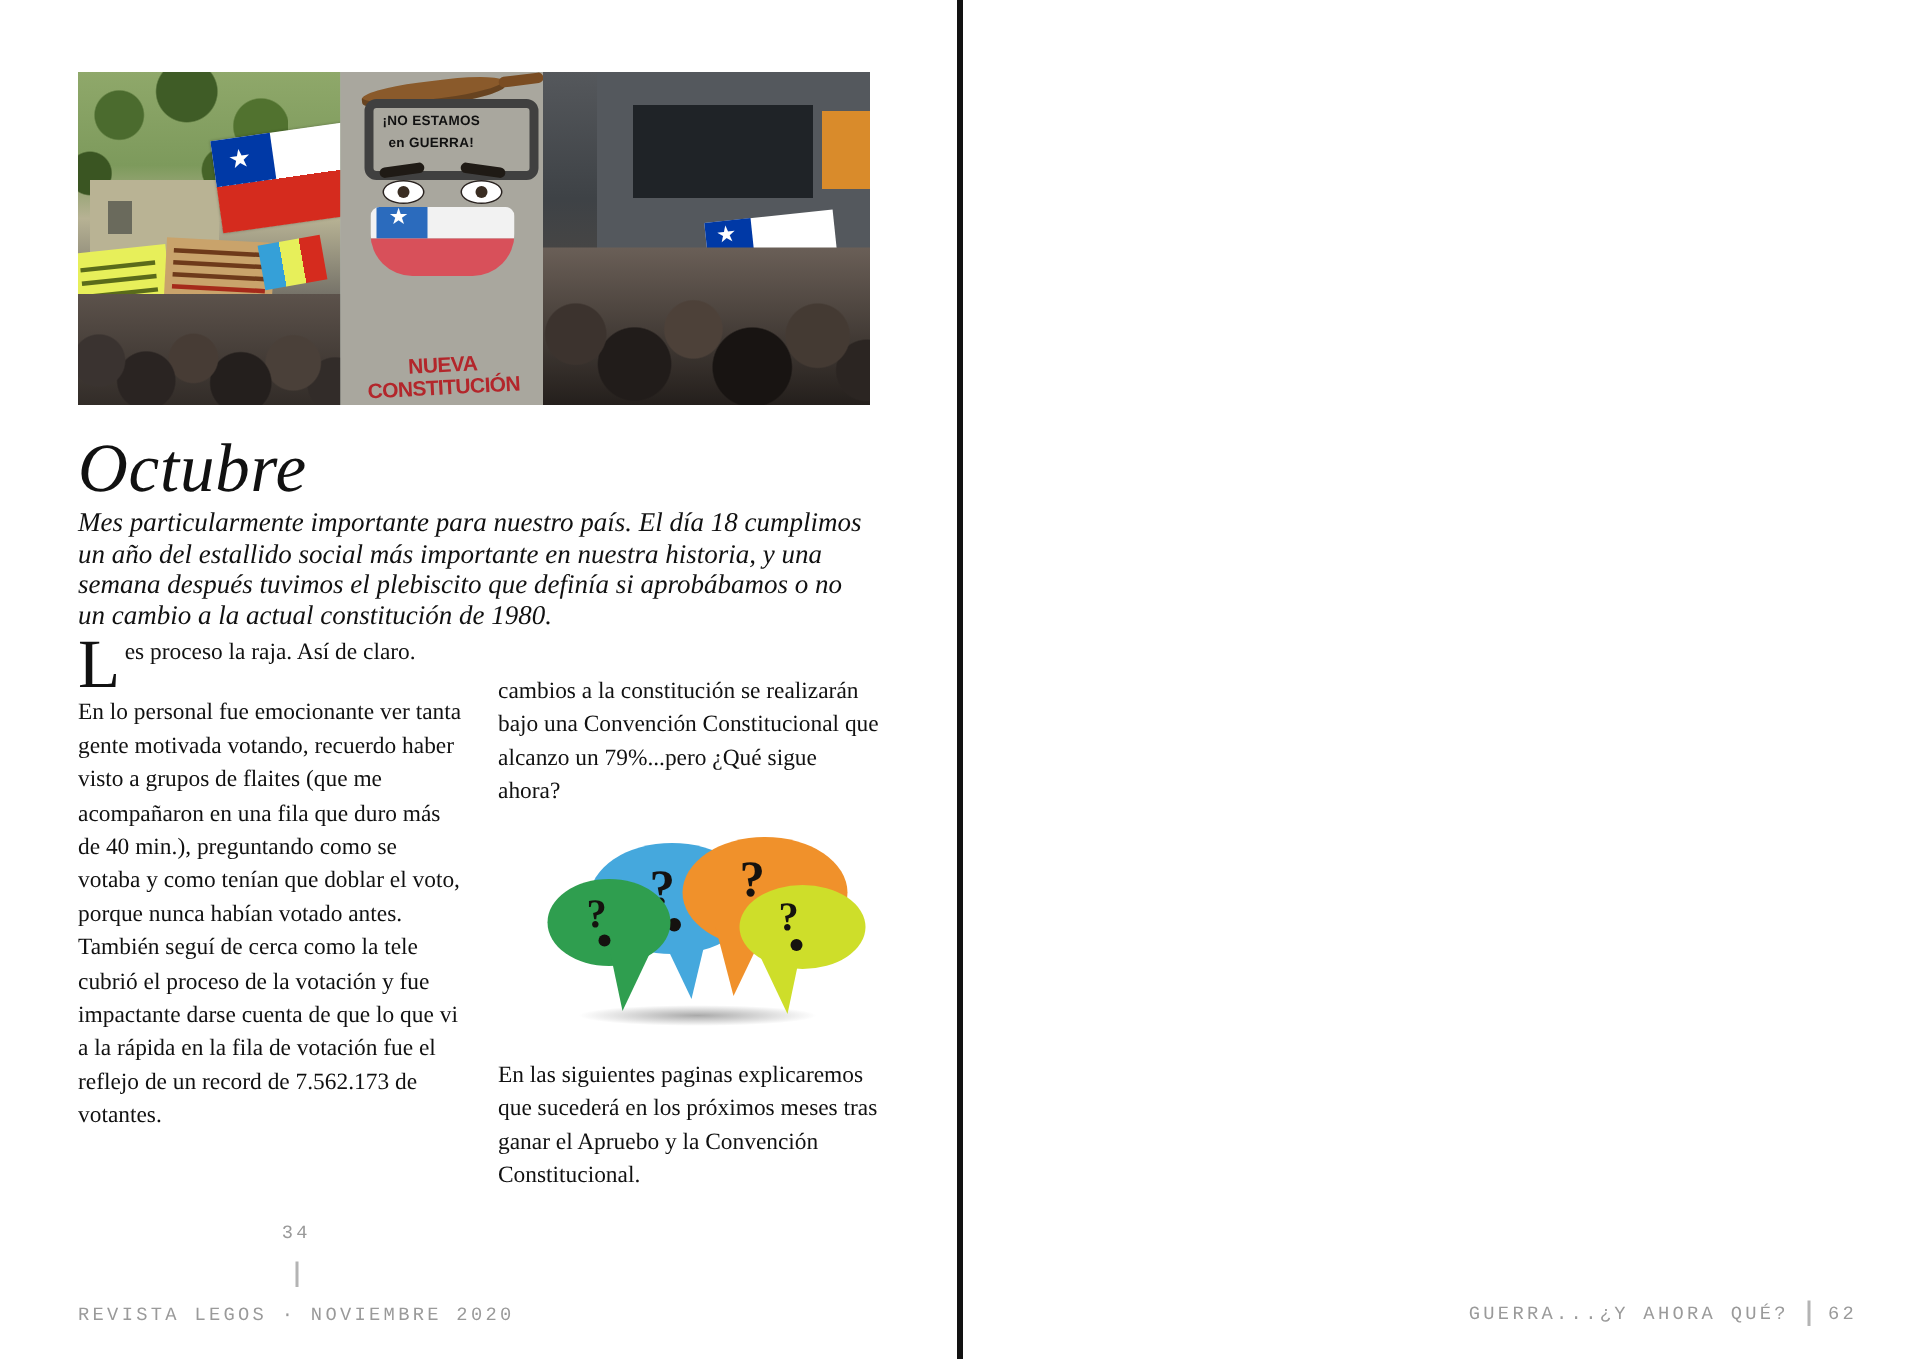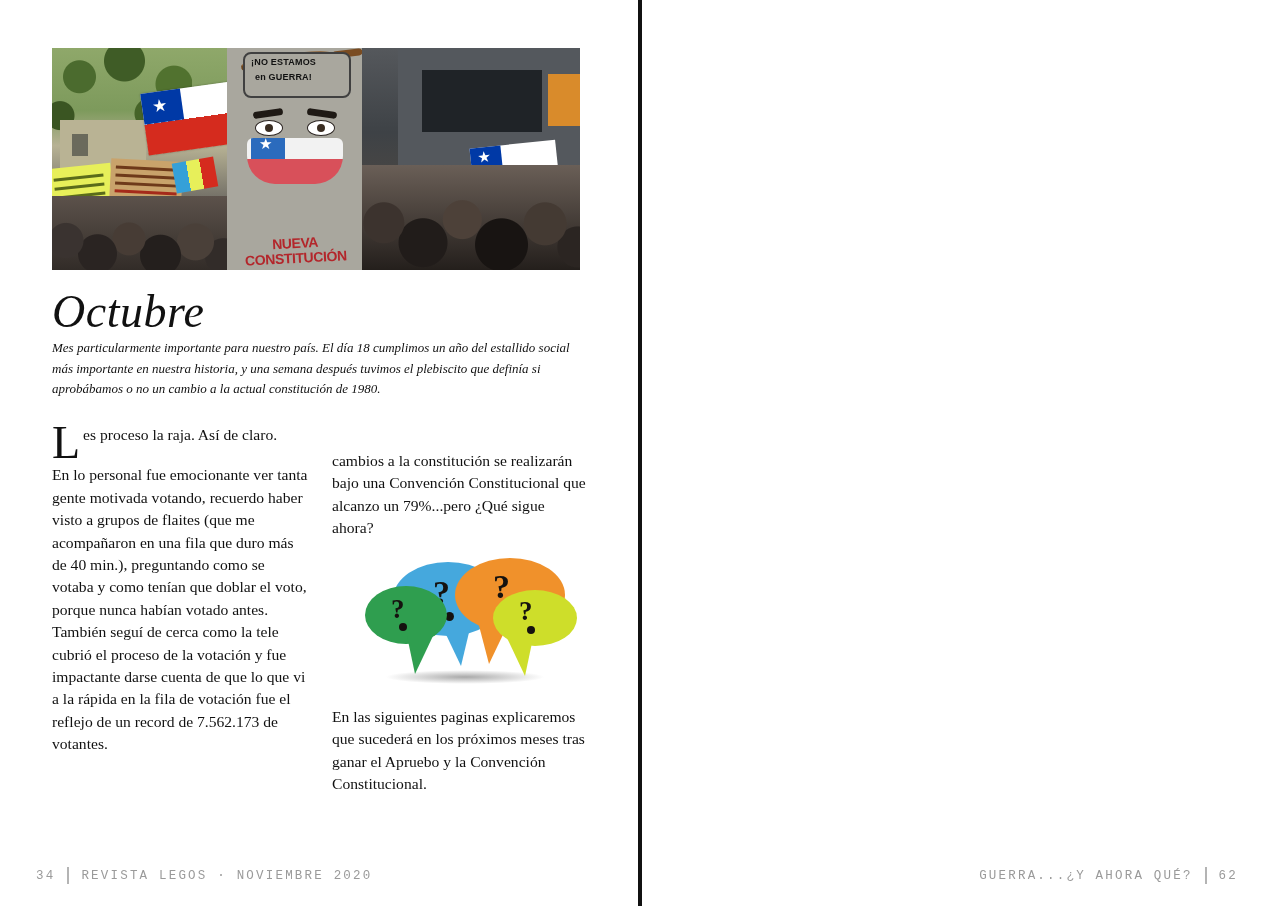--- a/index.html
+++ b/index.html
@@ -62,22 +62,22 @@
       radial-gradient(circle at 82% 62%,#4a4039 0 18px,transparent 19px),
       radial-gradient(circle at 98% 82%,#322c29 0 18px,transparent 19px),
       linear-gradient(#5c524b,#322c28);}
 
   
   .poster{position:absolute;inset:0;background:#a9a79e;}
   .pan{position:absolute;left:14px;top:6px;width:96px;height:16px;
     border-radius:40% 40% 45% 45%;background:#8a5a2b;transform:rotate(-7deg);
     box-shadow:inset 0 -4px 0 rgba(0,0,0,.25);}
   .pan:after{content:"";position:absolute;right:-26px;top:3px;width:30px;height:7px;border-radius:4px;background:#7a4c22;}
-  .bubble{position:absolute;left:16px;top:4px;width:104px;height:42px;
-    border:2px solid #404040;border-radius:8px;background:#a9a79e;}
+  .bubble{position:absolute;left:16px;top:18px;width:104px;height:42px;
+    border:6px solid #404040;border-radius:8px;background:#a9a79e;}
   .bubble b{position:absolute;left:6px;top:3px;font:700 9px/11px "Liberation Sans",sans-serif;color:#111;letter-spacing:.2px;}
   .face{position:absolute;left:20px;top:58px;width:96px;height:78px;}
   .brow{position:absolute;top:4px;width:30px;height:7px;border-radius:6px;background:#1f1a15;}
   .brow.l{left:6px;transform:rotate(-8deg);} .brow.r{right:6px;transform:rotate(8deg);}
   .eye{position:absolute;top:14px;width:26px;height:14px;border-radius:50%;background:#fff;border:1.5px solid #2a2320;}
   .eye.l{left:8px;} .eye.r{right:8px;}
   .eye:after{content:"";position:absolute;left:9px;top:3px;width:8px;height:8px;border-radius:50%;background:#3a2d22;}
   .mask{position:absolute;left:0;right:0;top:32px;height:46px;border-radius:6px 6px 28px 28px;overflow:hidden;}
   .mask .m1{position:absolute;inset:0 0 55% 0;background:#f2f2f2;}
   .mask .m1:before{content:"";position:absolute;left:4px;top:0;width:34px;height:100%;background:#2b6bbd;}
@@ -106,21 +106,21 @@
       linear-gradient(#6a5f57,#241f1c);}
 
   
   .octubre{
     position:absolute;left:52px;top:288px;
     font-family:"Liberation Serif",serif;font-style:italic;font-weight:400;
     font-size:46px;line-height:48px;letter-spacing:.5px;
   }
   .deck{
     position:absolute;left:52px;top:338px;width:528px;
-    font-style:italic;font-size:13px;line-height:20.5px;
+    font-style:italic;font-size:18px;line-height:20.5px;
   }
 
   
   .lcol1{position:absolute;left:52px;top:424px;width:258px;}
   .lcol2{position:absolute;left:332px;top:430px;width:258px;margin-top:20px;}
   p.body{margin:0 0 18px 0;font-size:15.6px;line-height:22.4px;text-align:left;}
   p.body.tight{margin-bottom:0;}
   .dropcap{
     float:left;font-size:46px;line-height:34px;padding:2px 2px 0 0;margin-right:1px;
     font-family:"Liberation Serif",serif;
@@ -151,21 +151,21 @@
   .bb-yellow .tail{left:14px;top:48px;border-left:18px solid transparent;border-right:8px solid transparent;border-top:38px solid #cede2a;}
   .bshadow{position:absolute;left:40px;top:122px;width:160px;height:14px;border-radius:50%;
     background:radial-gradient(ellipse at center,rgba(40,40,40,.40),rgba(40,40,40,0) 70%);}
 
   
   .footer{
     position:absolute;bottom:22px;
     font-family:"Liberation Mono",monospace;font-size:12.5px;letter-spacing:2.2px;color:#9a9a9a;
     display:flex;align-items:center;gap:12px;white-space:nowrap;
   }
-  .footer-left{left:36px;}
+  .footer-left{left:52px;flex-direction:column;}
   .footer-right{right:42px;}
   .footer .rule{display:inline-block;width:2px;height:17px;background:#b4b4b4;}
 </style>
 </head>
 <body>
 
 <div class="spread">
 
   <div class="page-left">
 

